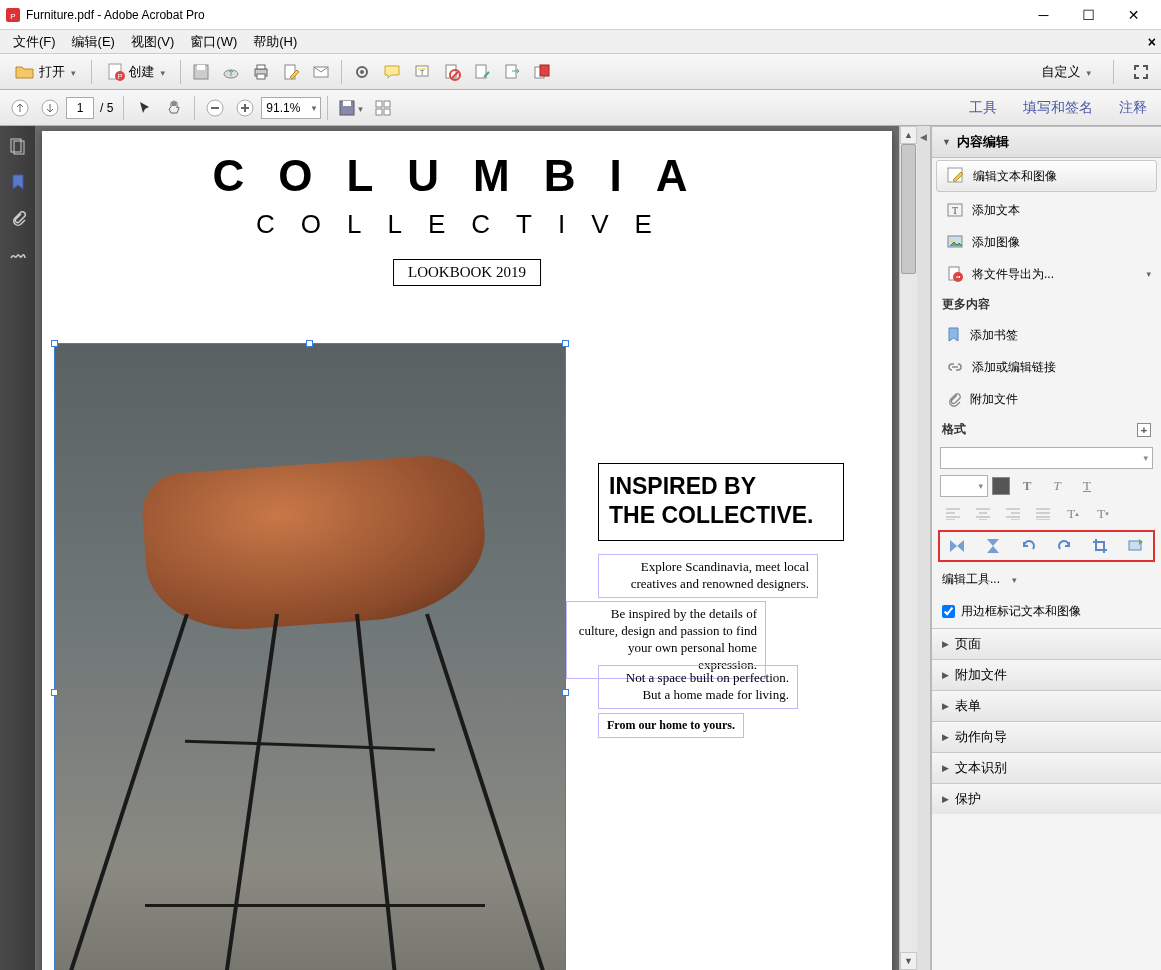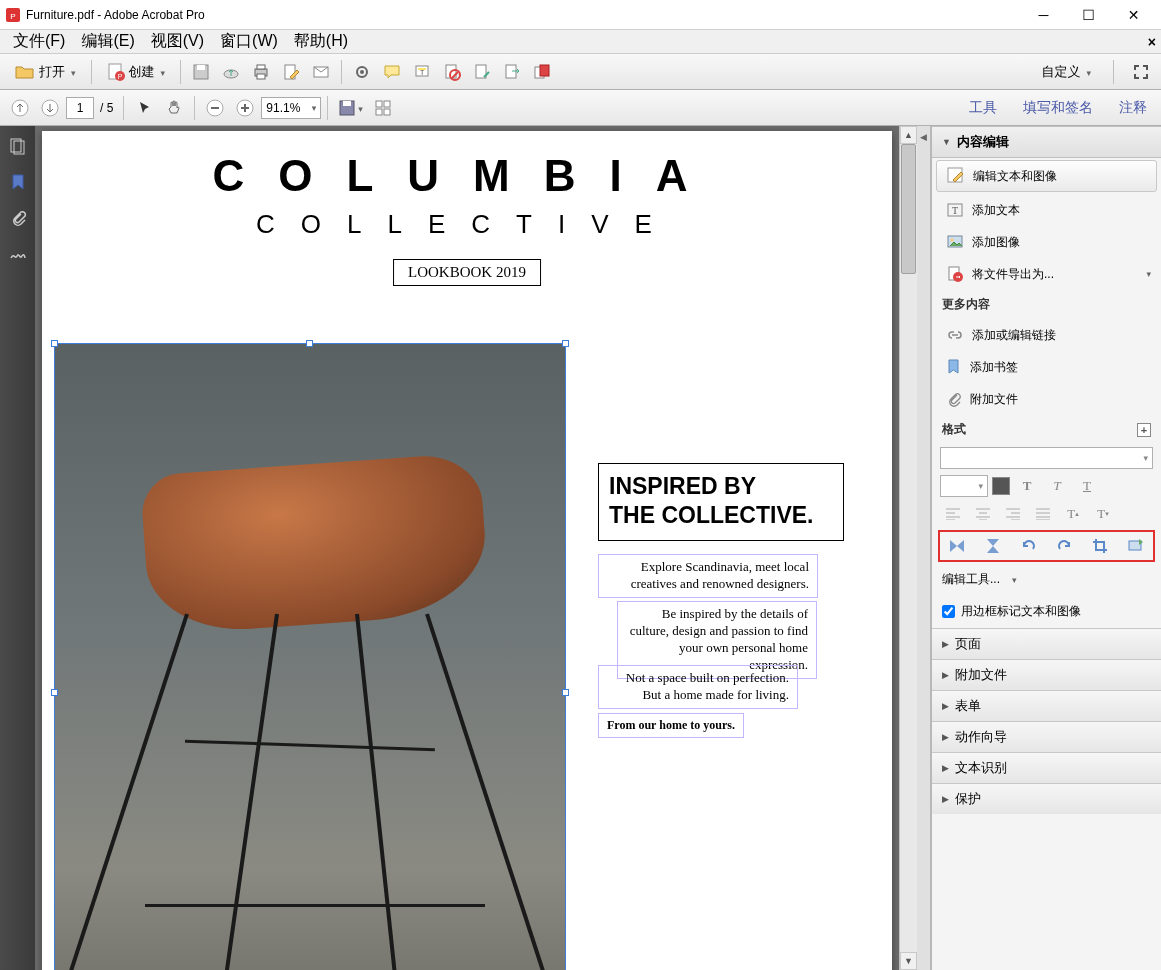--- a/index.html
+++ b/index.html
@@ -3,21 +3,21 @@
 <meta charset="utf-8">
 <style>
 * { box-sizing: border-box; margin: 0; padding: 0; }
 body { font-family: "Microsoft YaHei", "SimSun", Arial, sans-serif; font-size: 12px; background: #fff; overflow: hidden; width: 1161px; height: 970px; }
 .titlebar { height: 30px; background: #fff; border-bottom: 1px solid #d0d0d0; display: flex; align-items: center; padding: 0 5px; }
 .titlebar .pdf-icon { width: 16px; height: 16px; margin-right: 5px; display:inline-flex; align-items:center; justify-content:center;}
 .titlebar .title { flex: 1; font-size: 12px; color: #000; }
 .titlebar .winbtns { display: flex; gap: 0; }
 .titlebar .winbtn { width: 45px; height: 28px; display: flex; align-items: center; justify-content: center; font-size: 14px; cursor: pointer; }
 .menubar { height: 24px; background: #f0f0f0; display: flex; align-items: center; padding: 0 5px; border-bottom: 1px solid #ccc; position: relative; }
-.menubar .menu-item { padding: 3px 8px; font-size: 16px; cursor: pointer; }
+.menubar .menu-item { padding: 3px 8px; font-size: 13px; cursor: pointer; }
 .menubar .menu-close { position: absolute; right: 5px; font-size: 14px; font-weight: bold; cursor: pointer; }
 .toolbar1 { height: 36px; background: linear-gradient(#f8f8f8,#e8e8e8); border-bottom: 1px solid #b0b0b0; display: flex; align-items: center; padding: 0 6px; gap: 2px; }
 .toolbar2 { height: 36px; background: linear-gradient(#f8f8f8,#e8e8e8); border-bottom: 1px solid #b0b0b0; display: flex; align-items: center; padding: 0 6px; gap: 2px; }
 .tbtn { height: 28px; min-width: 28px; display: inline-flex; align-items: center; justify-content: center; border: 1px solid transparent; border-radius: 3px; cursor: pointer; padding: 0 3px; }
 .tbtn-text { padding: 0 8px; font-size: 13px; gap: 4px; }
 .tsep { width: 1px; height: 24px; background: #c0c0c0; margin: 0 4px; }
 .dropdown-arrow::after { content: "▾"; font-size: 9px; margin-left: 2px; color: #666; }
 .page-input { width: 28px; height: 22px; text-align: center; border: 1px solid #aaa; font-size: 12px; }
 .zoom-select { width: 60px; height: 22px; border: 1px solid #aaa; font-size: 12px; padding: 0 4px; background:#fff; display:inline-flex; align-items:center; justify-content:space-between;}
 .toolbar1 .right { margin-left: auto; display: flex; align-items: center; gap: 9px; }
@@ -36,21 +36,21 @@
 .sel-handle { position:absolute; width:7px; height:7px; background:#fff; border:1px solid #3b7dd8; }
 .h-tl{top:-4px;left:-4px;} .h-tr{top:-4px;right:-4px;}
 .h-tm{top:-4px;left:50%;margin-left:-4px;}
 .h-ml{top:50%;left:-4px;margin-top:-4px;} .h-mr{top:50%;right:-4px;margin-top:-4px;}
 .chair-photo { width:100%; height:100%; background: linear-gradient(180deg,#5a6162 0%,#707778 40%,#8a8a82 75%,#6b6b63 100%); position:relative; overflow:hidden;}
 .chair-seat { position:absolute; top:120px; left:90px; width:340px; height:160px; background: radial-gradient(ellipse at 40% 30%, #c87848, #8b4a2a 70%, #5a2f1a); border-radius: 40px 60px 120px 100px / 40px 50px 80px 70px; transform: rotate(-4deg);}
 .chair-leg { position:absolute; background:#1a1a1a; width:4px; transform-origin: top center;}
 .text-block { position:absolute; border:1px solid #c4b5fd; padding:4px 8px; font-family: Georgia, serif; text-align: right; }
 .heading-block { position:absolute; left:556px; top:332px; border:1px solid #000; padding:8px 10px 10px 10px; font-family: Arial, sans-serif; font-size:23px; font-weight:900; line-height:1.25; width:246px;}
 .tb1{left:556px; top:423px; width:220px; font-size:13px; line-height:1.3;}
-.tb2{left:575px; top:470px; width:200px; font-size:13px; line-height:1.3;}
+.tb2{left:524px; top:470px; width:200px; font-size:13px; line-height:1.3;}
 .tb3{left:556px; top:534px; width:200px; font-size:13px; line-height:1.3;font-family:Liberation Serif, serif;}
 .tb4{left:556px; top:582px; font-size:12px; font-weight:bold;}
 .vscroll { width:18px; background:#e8e8e8; border-left:1px solid #c0c0c0; display:flex; flex-direction:column;}
 .vscroll .arrow{height:18px; display:flex;align-items:center;justify-content:center;font-size:9px;color:#555;background:#f0f0f0;border:1px solid #c8c8c8; cursor:pointer;}
 .vscroll .track{flex:1; position:relative;}
 .vscroll .thumb{position:absolute;top:0;left:1px;right:1px;height:130px;background:#c8c8c8;border:1px solid #a0a0a0;border-radius:2px;cursor:pointer;}
 .rightpanel { width: 230px; background: #f4f4f4; border-left: 1px solid #b8b8b8; display:flex; flex-direction:column; overflow:hidden;}
 .rp-collapse { width:14px; background:#e0e0e0; border-right:1px solid #b8b8b8; display:flex; align-items:flex-start; justify-content:center; padding-top:6px; font-size:9px; color:#666; cursor:pointer;}
 .rp-section-header { background: linear-gradient(#f0f0f0,#e0e0e0); border-bottom:1px solid #c0c0c0; border-top:1px solid #c0c0c0; padding:6px 10px; font-size:13px; font-weight:bold; display:flex; align-items:center; gap:6px; cursor:pointer;}
 .rp-section-header .caret { font-size:9px; color:#555;}
@@ -381,30 +381,30 @@
             </svg>
       <span>将文件导出为...</span>
       </span>
       <span style="font-size:9px;color:#666;">▾</span>
     </div>
 
     <div class="rp-subheader">
           <span>更多内容</span>
         </div>
     <div class="rp-item">
-      <svg width="18" height="18">
-            <path d="M6 12a3 3 0 010-6h2m2 6h2a3 3 0 000-6m-6 3h6" fill="none" stroke="#888" stroke-width="1.5"></path>
-          </svg>
-      <span>添加或编辑链接</span>
-    </div>
-    <div class="rp-item">
       <svg width="16" height="18">
             <path d="M3 2h9v13l-4.5-3-4.5 3z" fill="#8cb8e8" stroke="#5a88b8"></path>
           </svg>
       <span>添加书签</span>
+    </div>
+    <div class="rp-item">
+      <svg width="18" height="18">
+            <path d="M6 12a3 3 0 010-6h2m2 6h2a3 3 0 000-6m-6 3h6" fill="none" stroke="#888" stroke-width="1.5"></path>
+          </svg>
+      <span>添加或编辑链接</span>
     </div>
     <div class="rp-item">
       <svg width="16" height="18">
             <path d="M11 5l-5 5a2 2 0 003 3l5-5a3 3 0 00-4-4l-5 5a4 4 0 006 6l3-3" fill="none" stroke="#888" stroke-width="1.3"></path>
           </svg>
       <span>附加文件</span>
     </div>
 
     <div class="rp-subheader">
       <span>格式</span>

